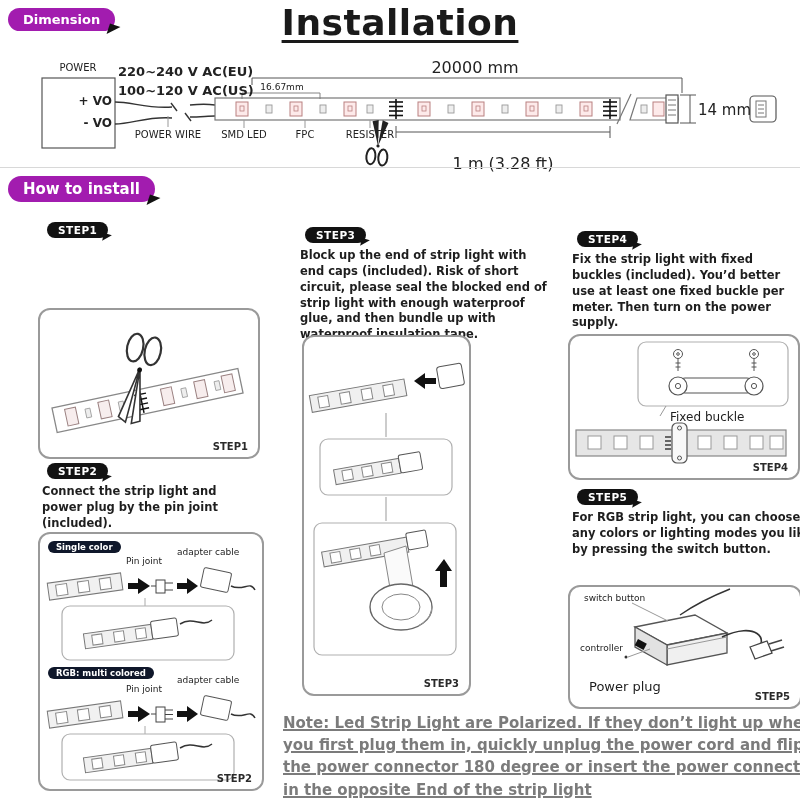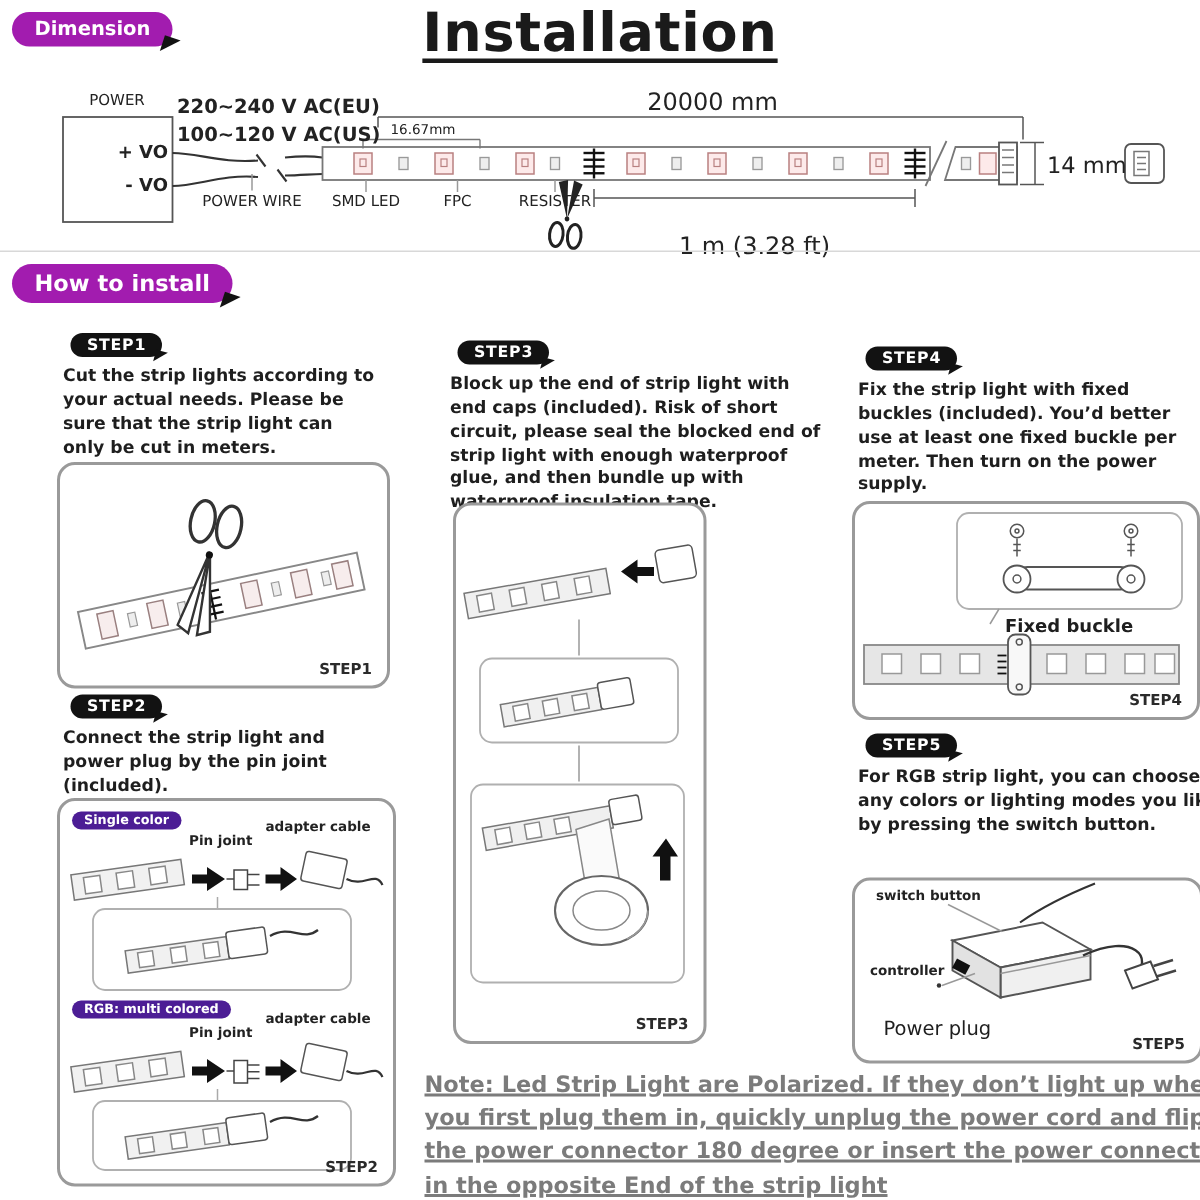--- a/index.html
+++ b/index.html
@@ -20,23 +20,23 @@
   
   .step-badge{position:absolute;background:#121212;color:#fff;font-size:10.5px;font-weight:bold;
           padding:2px 11px;border-radius:9px;letter-spacing:0.5px;}
   .step-badge::after{content:"";position:absolute;right:-3px;bottom:-4px;width:0;height:0;
           border-top:8px solid #121212;border-right:8px solid transparent;transform:rotate(15deg);}
   .step-text{position:absolute;font-size:11.5px;font-weight:600;line-height:1.38;color:#1e1e1e;}
   
   .fig{position:absolute;border:2px solid #9a9a9a;border-radius:12px;background:#fff;}
   .fig svg{position:absolute;left:0;top:0;}
   .fig-label{position:absolute;right:10px;bottom:5px;font-size:10px;font-weight:bold;color:#2a2a2a;}
-  .mini-pill{position:absolute;background:#4c1d95;color:#fff;font-size:8.5px;font-weight:bold;
+  .mini-pill{position:absolute;background:#0f172a;color:#fff;font-size:8.5px;font-weight:bold;
           padding:1px 8px;border-radius:8px;}
-  .lbl{position:absolute;color:#1e1e1e;font-weight:bold;}
+  .lbl{position:absolute;color:#1e1e1e;}
   .leader-lbl{font-size:9px;color:#222;}
   
   .dd-lbl{position:absolute;color:#222;}
   .note{position:absolute;left:283px;top:712px;color:#7b7b7b;font-weight:bold;font-size:15px;
         line-height:1.48;}
   .note div{text-decoration:underline;text-decoration-thickness:2px;white-space:nowrap;}
 </style>
 </head>
 <body>
 
@@ -177,21 +177,20 @@
     <span class="dd-lbl" style="left:177px;top:71px;width:74px;text-align:center;font-size:10px;">SMD LED</span>
     <span class="dd-lbl" style="left:258px;top:71px;width:34px;text-align:center;font-size:10px;">FPC</span>
     <span class="dd-lbl" style="left:306px;top:71px;width:68px;text-align:center;font-size:10px;">RESISTER</span>
   </div>
 
   <div class="divider"></div>
 
   <div class="bubble how"><span>How to install</span></div>
 
   <div class="step-badge" style="left:47px;top:222px;">STEP1</div>
-  <div class="step-text" style="left:42px;top:243px;width:208px;">Cut the strip lights according to your actual needs. Please be sure that the strip light can only be cut in meters.</div>
   <div class="fig" style="left:38px;top:308px;width:218px;height:147px;">
     <svg width="214" height="143" viewBox="0 0 214 143">
       <g transform="rotate(-12 107 88)">
         <rect x="12" y="78" width="190" height="25" fill="#fff" stroke="#888" stroke-width="1.3"></rect>
         <g fill="#f7eded" stroke="#9a8080">
           <rect x="24" y="82" width="11" height="17"></rect>
             <rect x="58" y="82" width="11" height="17"></rect>
           <rect x="122" y="82" width="11" height="17"></rect>
             <rect x="156" y="82" width="11" height="17"></rect>
           <rect x="184" y="82" width="11" height="17"></rect>
@@ -390,21 +389,21 @@
           <line x1="95" y1="105" x2="101" y2="105"></line>
         <line x1="95" y1="109" x2="101" y2="109"></line>
           <line x1="95" y1="113" x2="101" y2="113"></line>
       </g>
       <g>
         <rect x="102" y="87" width="15" height="40" rx="5" fill="#f8f8f8" stroke="#555" stroke-width="1.2"></rect>
         <circle cx="109.5" cy="92" r="2" fill="none" stroke="#555"></circle>
         <circle cx="109.5" cy="122" r="2" fill="none" stroke="#555"></circle>
       </g>
     </svg>
-    <span class="lbl" style="left:100px;top:74px;font-size:12px;font-weight:bold;">Fixed buckle</span>
+    <span class="lbl" style="left:100px;top:74px;font-size:12px;font-weight:normal;">Fixed buckle</span>
     <span class="fig-label">STEP4</span>
   </div>
 
   <div class="step-badge" style="left:577px;top:489px;">STEP5</div>
   <div class="step-text" style="left:572px;top:510px;width:240px;">For RGB strip light, you can choose any colors or lighting modes you like by pressing the switch button.</div>
   <div class="fig" style="left:568px;top:585px;width:230px;height:120px;">
     <svg width="226" height="116" viewBox="0 0 226 116">
       <path d="M110 28 C130 14,150 6,160 2" fill="none" stroke="#333" stroke-width="1.4"></path>
       <g>
         <polygon points="65,40 125,28 157,46 97,58" fill="#fff" stroke="#555" stroke-width="1.3"></polygon>

